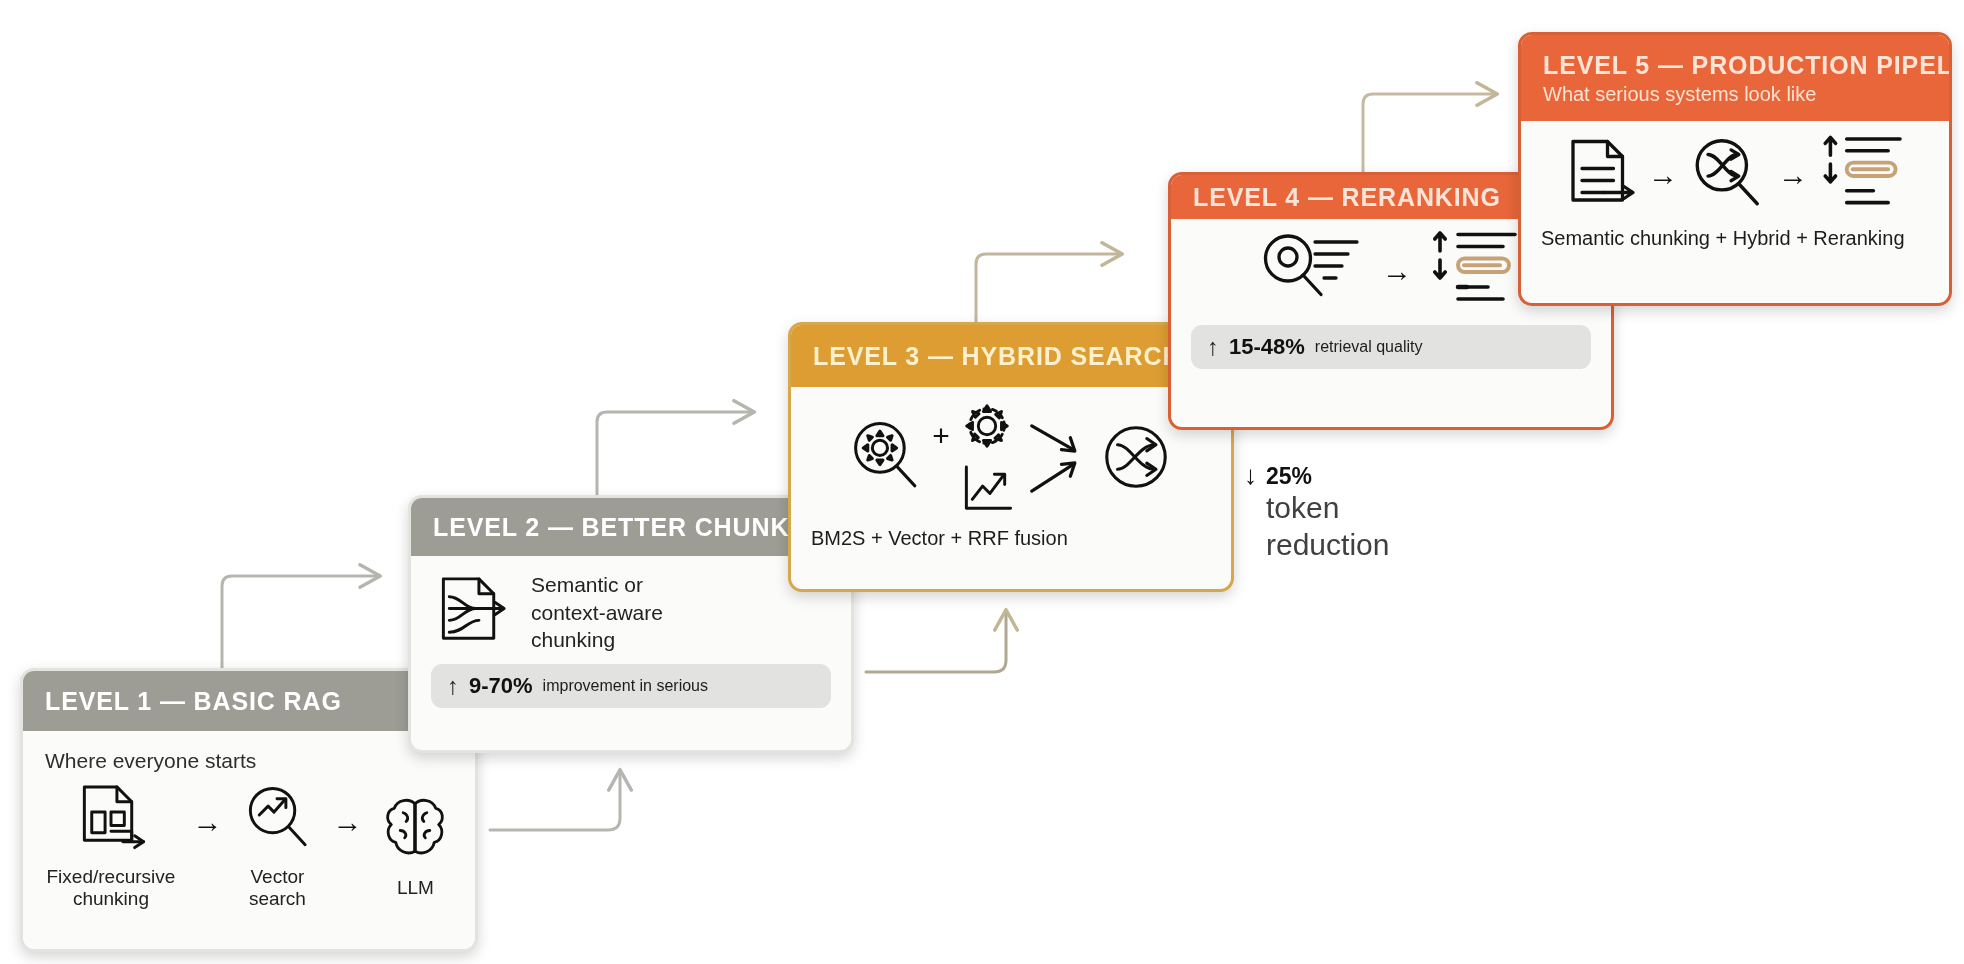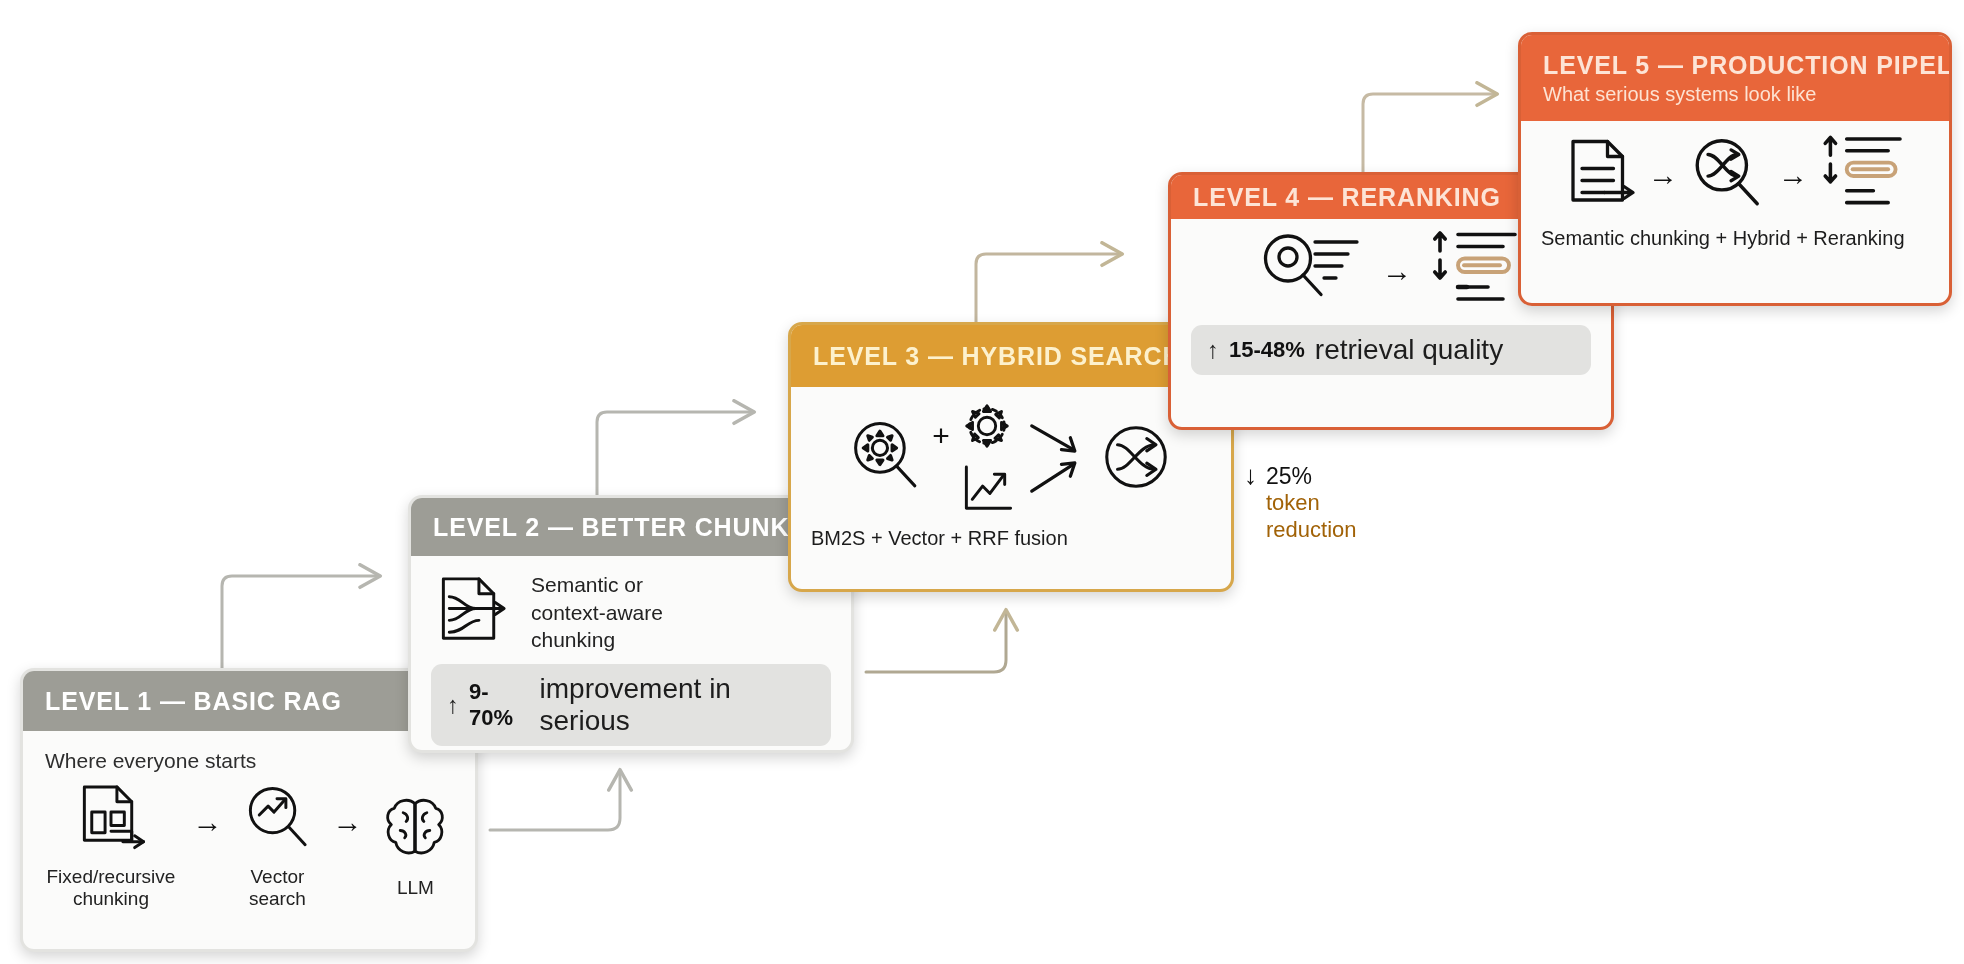--- a/index.html
+++ b/index.html
@@ -69,30 +69,30 @@
 
   .badge{
     display:flex;align-items:center;gap:10px;
     background:#e2e2e0;
     border-radius:11px;
     padding:9px 16px;
     margin-top:10px;
   }
   .badge .bd-arrow{font-size:24px;color:#1b1b1b;line-height:1;}
   .badge .bd-val{font-size:22px;font-weight:bold;color:#111;}
-  .badge .bd-txt{font-size:28px;color:#1d1d1d;}
+  .badge .bd-txt{font-size:16px;color:#1d1d1d;}
 
   .sidenote{
     position:absolute;
     display:flex;align-items:flex-start;gap:9px;
     font-family:"Liberation Sans", sans-serif;
   }
   .sidenote .sn-arrow{font-size:26px;color:#141414;line-height:1.05;}
-  .sidenote .sn-val{font-size:23px;font-weight:normal;color:#111;line-height:1.22;}
-  .sidenote .sn-txt{font-size:22px;color:#a16207;line-height:1.22;white-space:pre-line;}
+  .sidenote .sn-val{font-size:23px;font-weight:bold;color:#111;line-height:1.22;}
+  .sidenote .sn-txt{font-size:30px;color:#404040;line-height:1.22;white-space:pre-line;}
 
   .l2row{display:flex;align-items:flex-end;gap:16px;}
   .l2text{font-size:21px;color:#232323;line-height:1.32;white-space:pre-line;}
 </style>
 </head>
 <body>
 
 <div id="stage">
 
   <svg id="wires" viewBox="0 0 1964 964" xmlns="http://www.w3.org/2000/svg">

